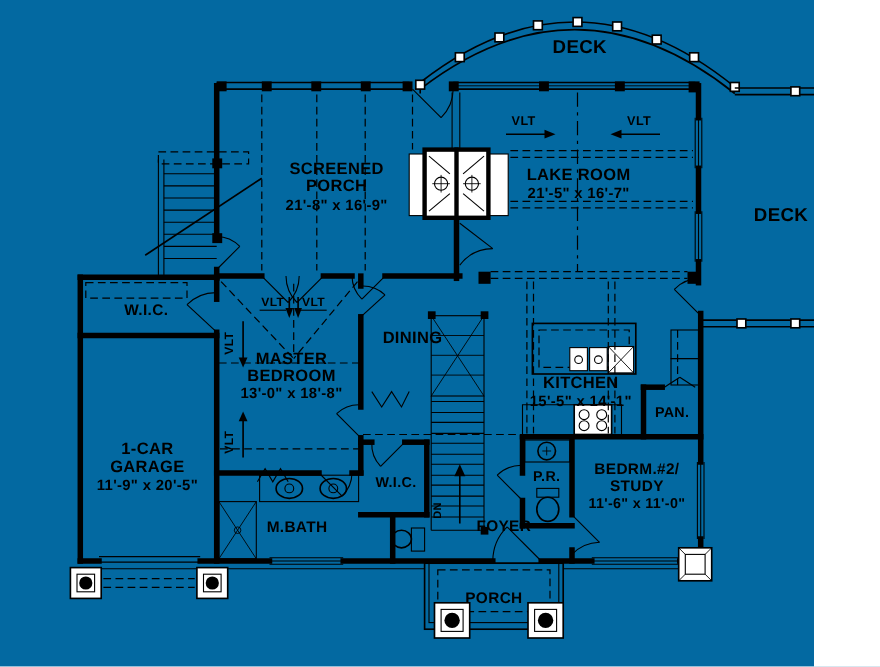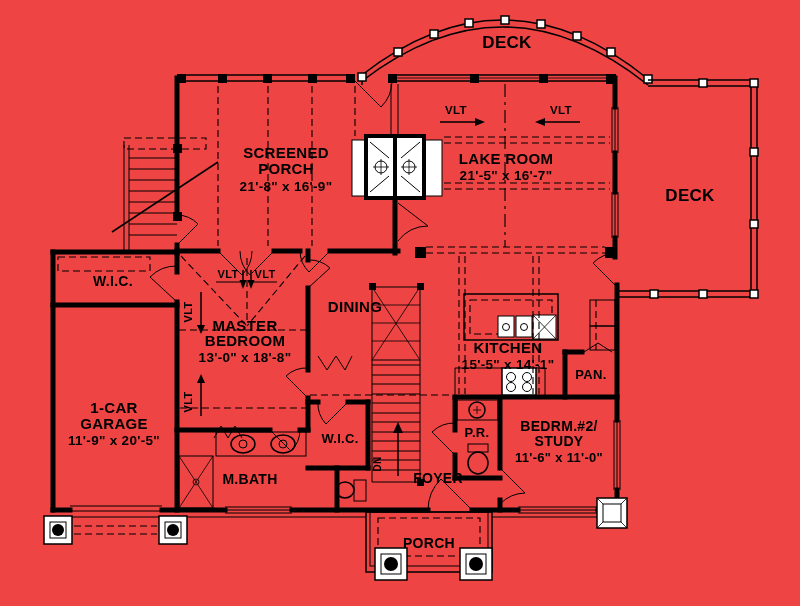--- a/index.html
+++ b/index.html
@@ -1,16 +1,16 @@
 <!DOCTYPE html>
 <html><head>
 <meta charset="utf-8">
 <style>
   html,body{margin:0;padding:0;background:#fff;}
-  .plan-wrap{width:800px;height:606px;background:#ef4444;position:relative;overflow:hidden;}
+  .plan-wrap{width:720px;height:606px;background:#0369a1;position:relative;overflow:hidden;padding-left:20px;}
   svg{display:block;}
   svg text{font-family:"Liberation Sans","DejaVu Sans",sans-serif;font-weight:bold;fill:#000;letter-spacing:.3px;}
   .w5{stroke:#000;stroke-width:5;fill:none;stroke-linecap:square;}
   .w4{stroke:#000;stroke-width:4;fill:none;stroke-linecap:square;}
   .t15{stroke:#000;stroke-width:1.5;fill:none;}
   .t1{stroke:#000;stroke-width:1;fill:none;}
   .t08{stroke:#000;stroke-width:.8;fill:none;}
   .d{stroke:#000;stroke-width:1.1;fill:none;stroke-dasharray:7 4;}
   .dd{stroke:#000;stroke-width:1.1;fill:none;stroke-dasharray:13 5 3 5;}
   .post{fill:#000;stroke:none;}

